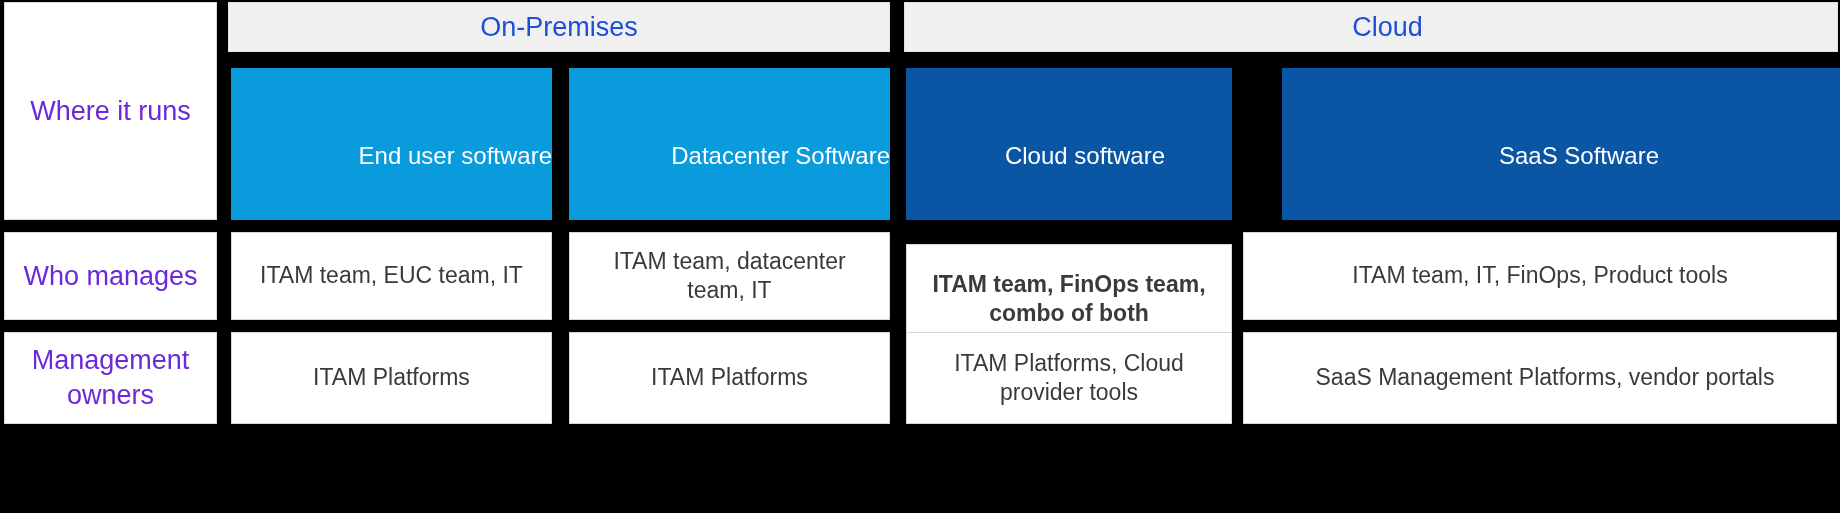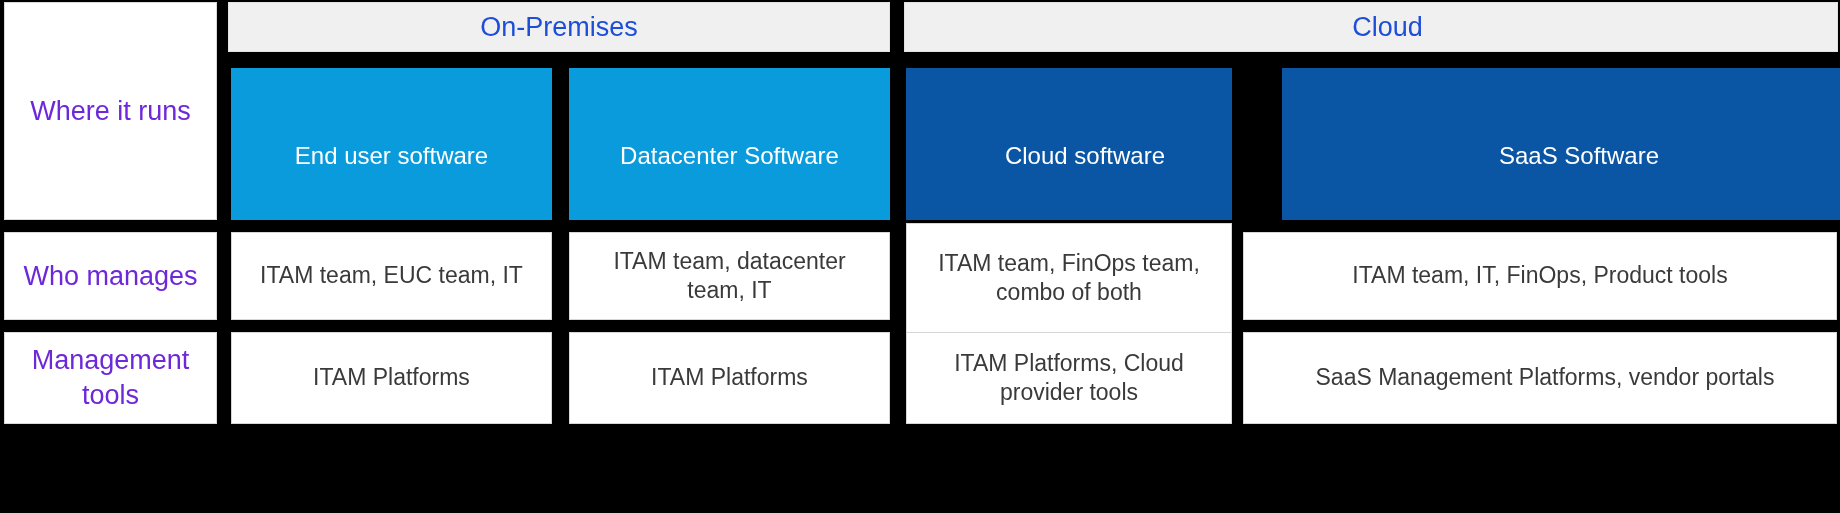--- a/index.html
+++ b/index.html
@@ -55,20 +55,21 @@
 
   
   .tile {
     color: #FFFFFF;
     font-size: 24px;
     font-weight: 400;
     border: none;
   }
   .tile.light {
     background: #0A9BDC;
+    justify-content: flex-end;
   }
   .tile.dark {
     background: #0A56A5;
   }
   
   .tile .tile-text {
     display: block;
     transform: translateY(12px);
   }
 
@@ -91,21 +92,21 @@
 
   <div class="cell label-cell" style="left:4px; top:2px; width:213px; height:218px;">
     <span class="txt">Where it runs</span>
   </div>
 
   <div class="cell label-cell" style="left:4px; top:232px; width:213px; height:88px;">
     <span class="txt">Who manages</span>
   </div>
 
   <div class="cell label-cell" style="left:4px; top:332px; width:213px; height:92px;">
-    <span class="txt">Management tools</span>
+    <span class="txt">Management owners</span>
   </div>
 
   <div class="cell group-header" style="left:228px; top:2px; width:662px; height:50px;">
     <span class="txt">On-Premises</span>
   </div>
 
   <div class="cell group-header" style="left:904px; top:2px; width:934px; height:50px;padding-left:33px;">
     <span class="txt">Cloud</span>
   </div>
 
@@ -126,21 +127,21 @@
   </div>
 
   <div class="cell content-tile" style="left:231px; top:232px; width:321px; height:88px;">
     <span class="txt">ITAM team, EUC team, IT</span>
   </div>
 
   <div class="cell content-tile" style="left:569px; top:232px; width:321px; height:88px;">
     <span class="txt">ITAM team, datacenter team, IT</span>
   </div>
 
-  <div class="cell content-tile" style="left:906px; top:223px; width:326px; height:110px;">
+  <div class="cell content-tile" style="left:906px; top:244px; width:326px; height:110px;font-weight:bold;">
     <span class="txt">ITAM team, FinOps team, combo of both</span>
   </div>
 
   <div class="cell content-tile" style="left:1243px; top:232px; width:594px; height:88px;">
     <span class="txt">ITAM team, IT, FinOps, Product tools</span>
   </div>
 
   <div class="cell content-tile" style="left:231px; top:332px; width:321px; height:92px;">
     <span class="txt">ITAM Platforms</span>
   </div>

